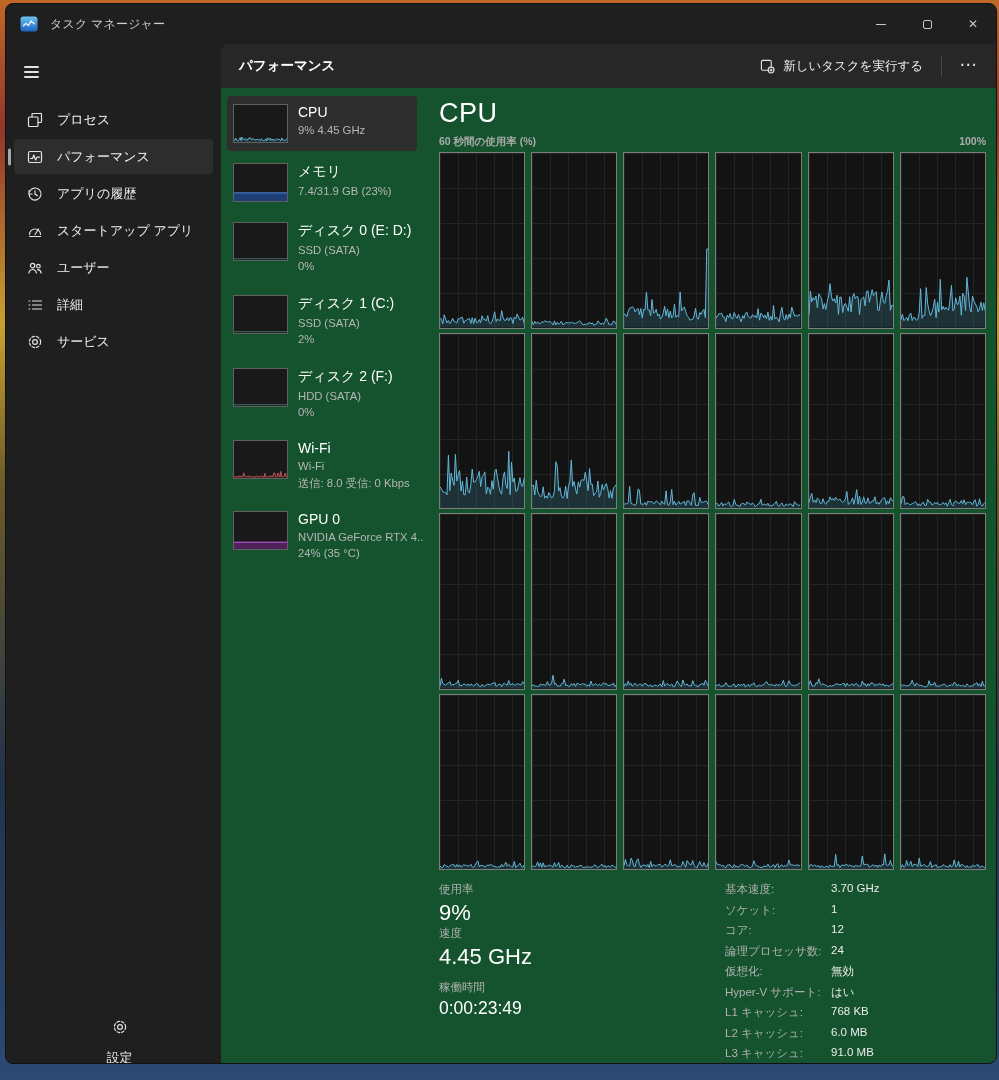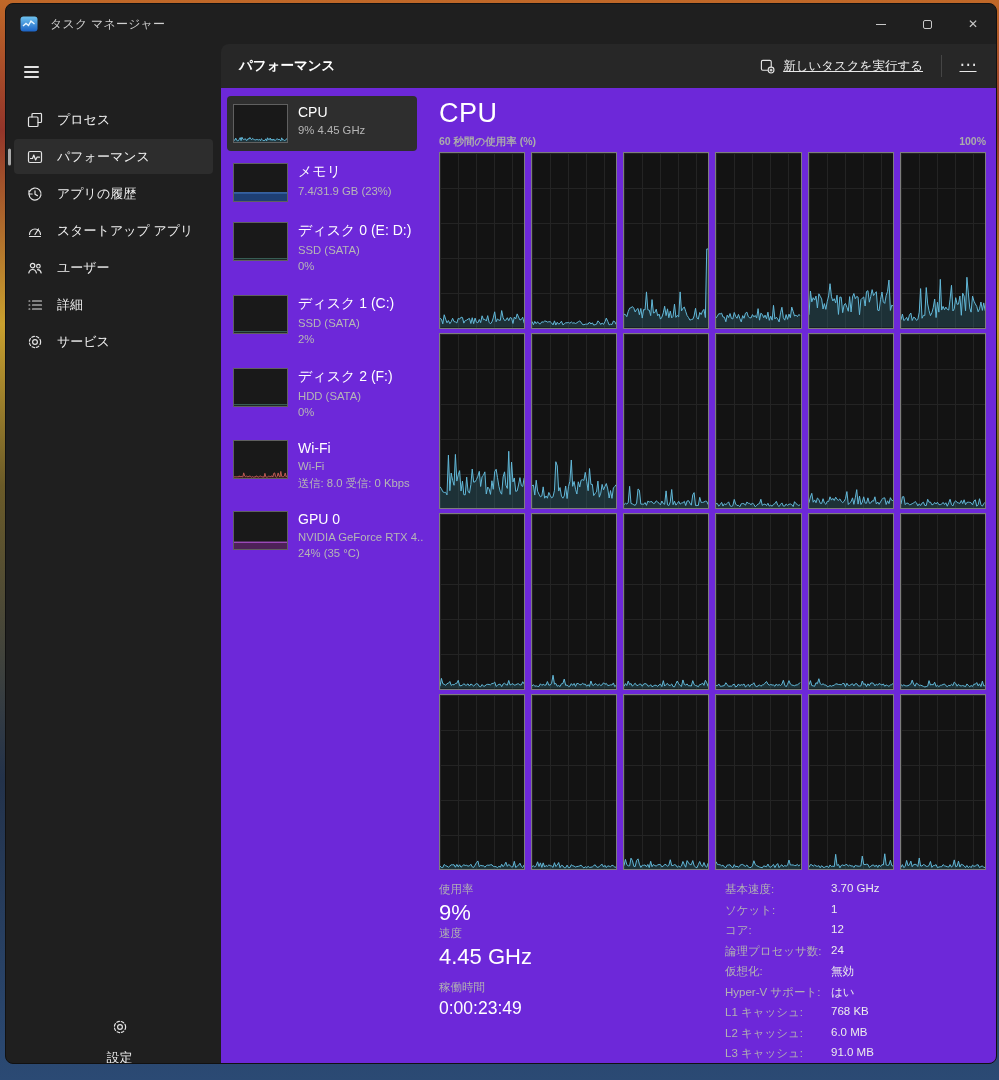--- a/index.html
+++ b/index.html
@@ -37,28 +37,28 @@
     width:3px; height:17px; border-radius:2px; background:#a8a8a8; }
   .nav-icon{ width:17px; height:17px; flex:none; display:flex; align-items:center; justify-content:center; }
   .nav-icon svg{ width:16px; height:16px; stroke:#e4e4e4; fill:none; stroke-width:1.2; stroke-linecap:round; stroke-linejoin:round; }
   .settings-item{ position:absolute; left:8px; right:8px; bottom:10px; margin:0;flex-direction:column; }
 
   
   .content{ flex:1; display:flex; flex-direction:column; min-width:0; }
   .content-header{ height:44px; flex:none; background:#272727; border-radius:8px 0 0 0;
     display:flex; align-items:center; padding:0 10px 0 18px; }
   .content-header .htitle{ font-size:13.5px; font-weight:700; color:#ffffff; }
-  .header-actions{ margin-left:auto; display:flex; align-items:center; gap:4px;text-decoration:underline; }
+  .header-actions{ margin-left:auto; display:flex; align-items:center; gap:4px; }
   .run-task-btn{ display:flex; align-items:center; gap:8px; font-size:12.5px; color:#ececec;
     padding:7px 10px; border-radius:4px; }
   .run-task-btn svg{ width:15px; height:15px; stroke:#e4e4e4; fill:none; stroke-width:1.2; }
   .vdivider{ width:1px; height:22px; background:#454545; margin:0 4px; }
   .more-btn{ width:36px; text-align:center; font-size:17px; color:#e4e4e4; padding:2px 0 6px; }
 
-  .content-body{ flex:1; background:#6d28d9; display:flex; min-height:0; padding-top:4px; }
+  .content-body{ flex:1; background:#14532d; display:flex; min-height:0; padding-top:4px; }
 
   
   .perf-list{ width:202px; flex:none; padding:4px 6px 0 6px; }
   .perf-item{ display:flex; gap:10px; padding:8px 6px; border-radius:4px; margin-bottom:4px; }
   .perf-item.selected{ background:#2e2e2e; }
   .thumb{ width:55px; height:39px; flex:none; background:#191919; border:1px solid #606060; position:relative; overflow:hidden; }
   .thumb svg{ position:absolute; inset:0; width:100%; height:100%; }
   .perf-text{ min-width:0; }
   .perf-name{ font-size:14px; color:#ffffff; margin-bottom:2px; white-space:nowrap; }
   .perf-sub{ font-size:11.3px; color:#b6b6b6; line-height:1.45; white-space:nowrap; }

